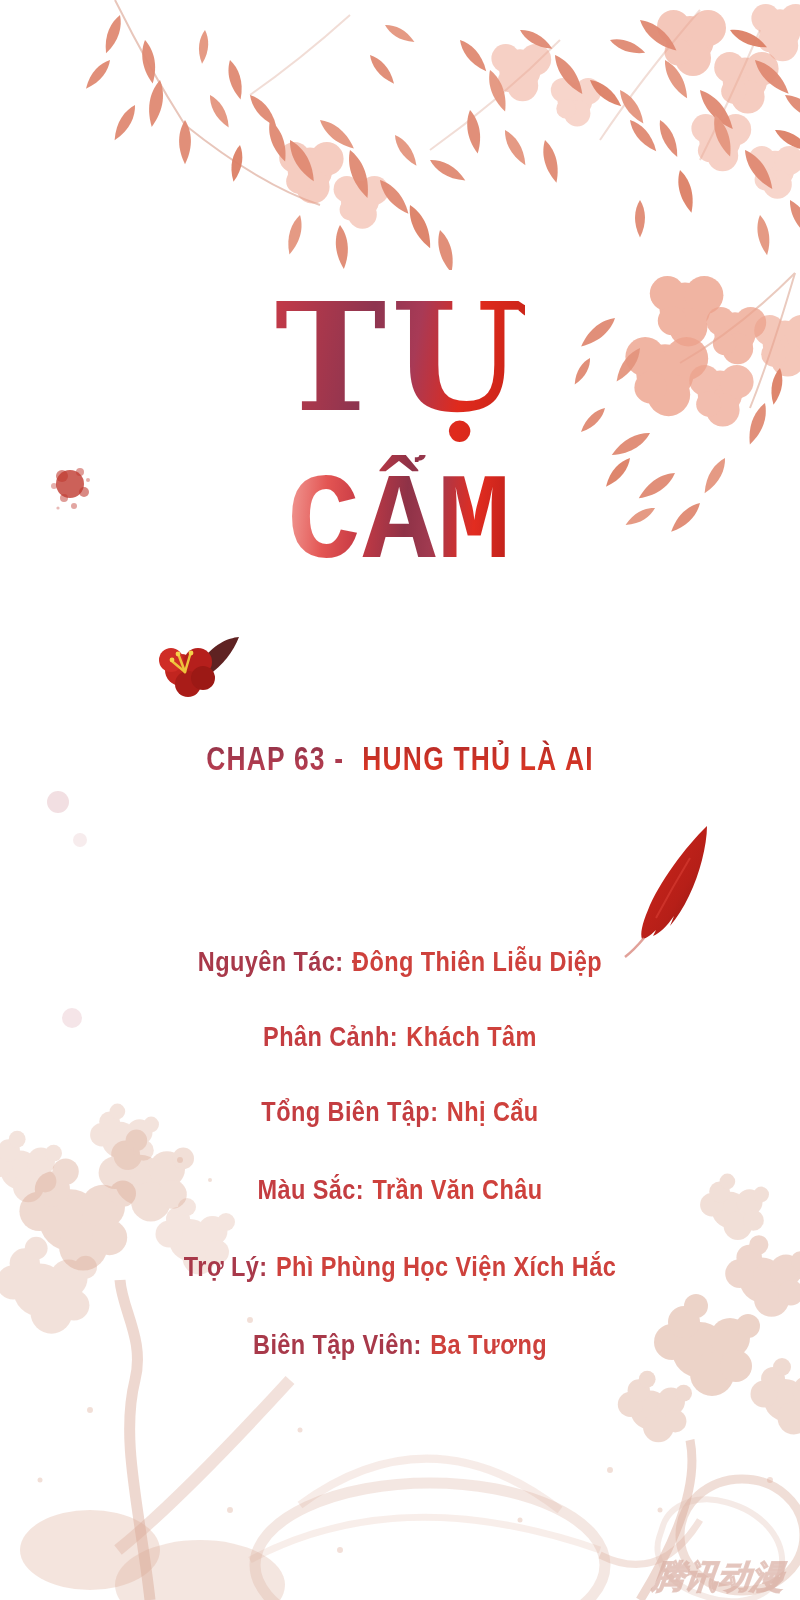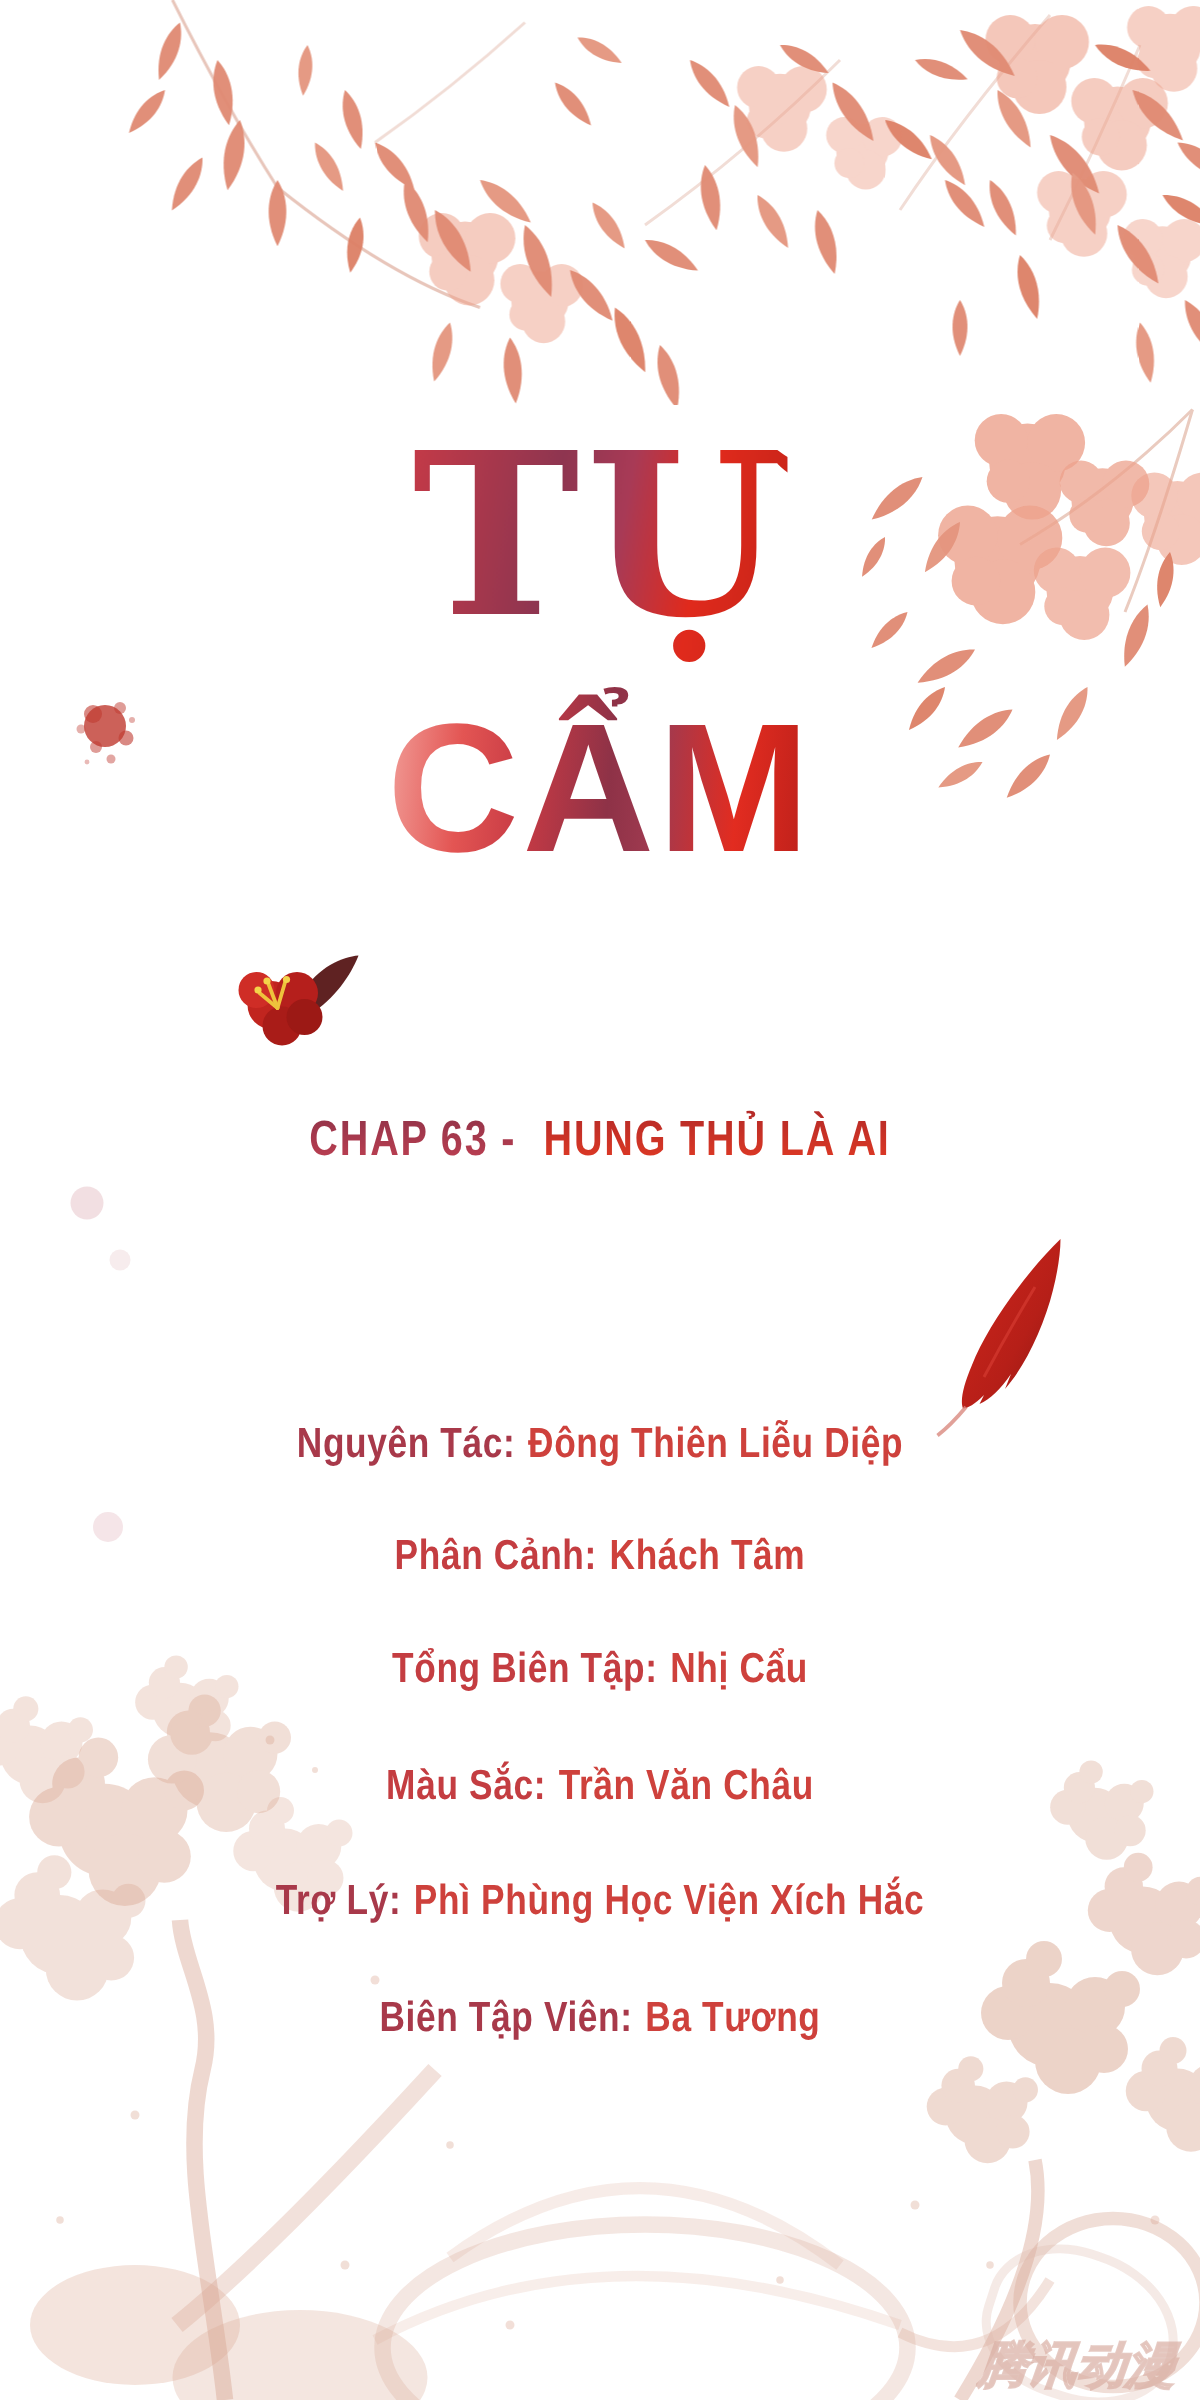--- a/index.html
+++ b/index.html
@@ -8,21 +8,21 @@
         font-family:"Liberation Sans", sans-serif;}
   .abs{position:absolute;}
   .center-line{position:absolute;left:0;right:0;text-align:center;white-space:nowrap;}
 
   
   .grad{-webkit-background-clip:text;background-clip:text;color:transparent;}
 
   
   .title1{top:258px;font-family:"DejaVu Serif", serif;font-weight:bold;font-size:150px;line-height:1.32;letter-spacing:4px;}
   .title1 .grad{background-image:linear-gradient(100deg,#c63a47 0%,#8e3550 38%,#a83a56 55%,#e02a1c 74%,#c22318 100%);}
-  .title2{top:446px;font-family:Liberation Sans, sans-serif;font-weight:bold;font-size:122px;line-height:1.3;letter-spacing:2px;}
+  .title2{top:446px;font-family:Liberation Mono, monospace;font-weight:bold;font-size:122px;line-height:1.3;letter-spacing:2px;}
   .title2 .grad{background-image:linear-gradient(95deg,#f2a19b 0%,#e35553 18%,#c73a44 33%,#8e3247 52%,#a03a50 63%,#e22c20 81%,#b91f1a 100%);}
 
   
   .chapter{top:740px;font-weight:bold;font-size:33px;letter-spacing:1.5px;transform:scaleX(.80);}
   .chapter .part1{background-image:linear-gradient(180deg,#8e3248,#c04052);margin-right:12px;}
   .chapter .part2{background-image:linear-gradient(180deg,#b32a28,#e23a24);}
 
   
   .credit{font-weight:bold;font-size:28px;letter-spacing:.5px;transform:scaleX(.84);}
   .credit .lbl{color:#a8394a;margin-right:10px;}

